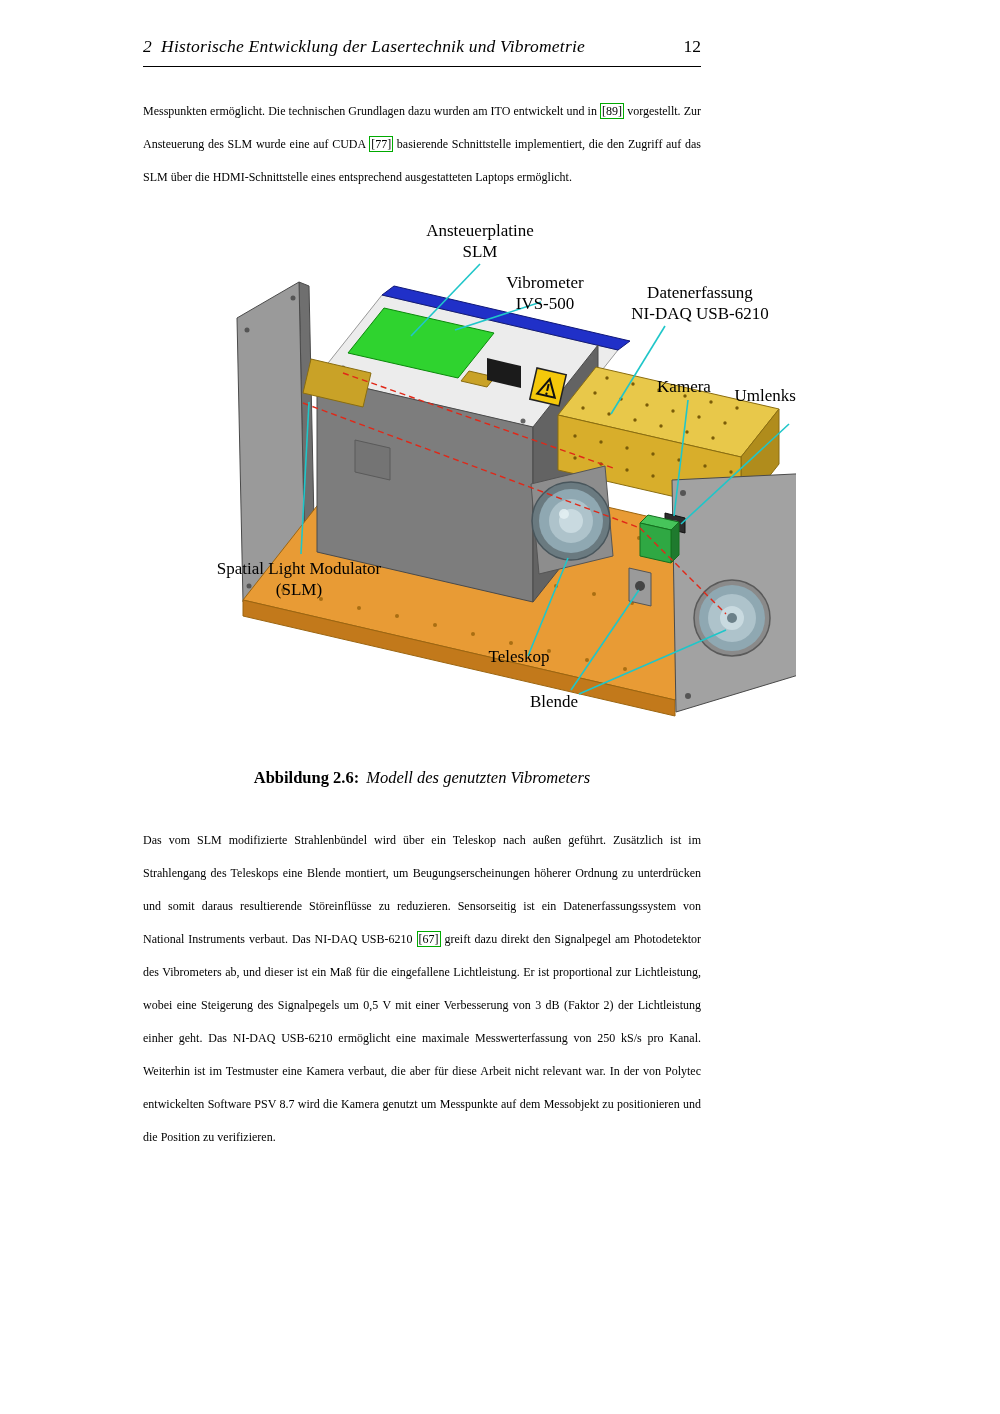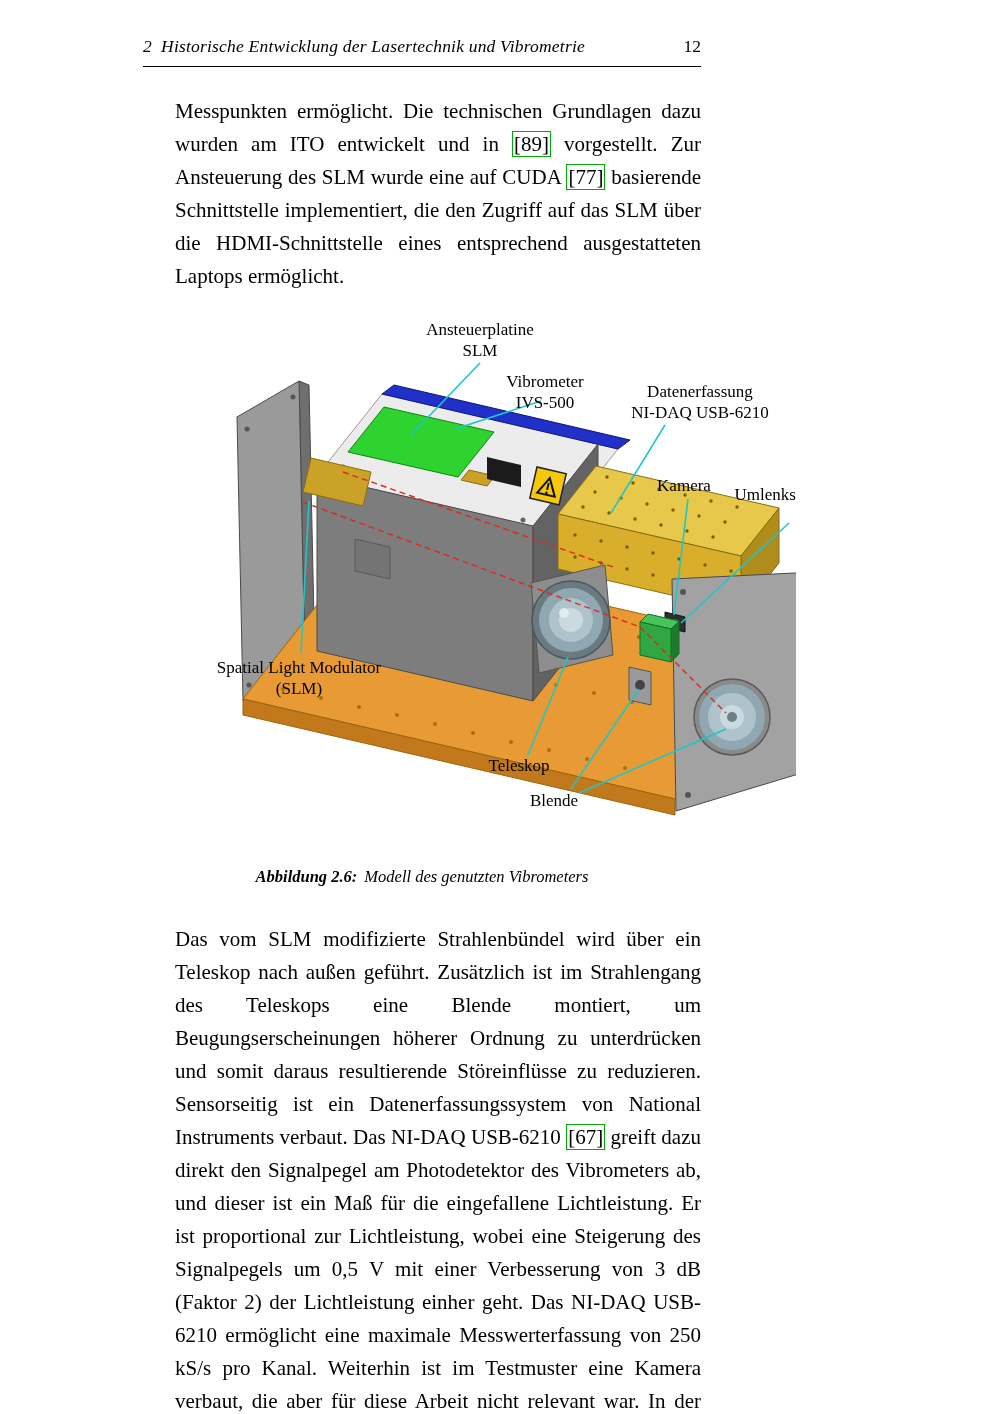--- a/index.html
+++ b/index.html
@@ -9,38 +9,38 @@
     font-family:"Liberation Serif", serif; color:#000;
     padding:36px 95px 0 143px; overflow:hidden;
   }
   .running-head {
     display:flex; justify-content:space-between; align-items:baseline;
     font-size:17.5px; border-bottom:1.2px solid #000; padding-bottom:9px;
   }
   .head-title { font-style:italic; letter-spacing:0.2px; }
   .head-page { font-style:normal; }
   .body-text {
-    font-size:21px; line-height:33px; text-align:justify;
-    hyphens:auto;margin-left:32px; -webkit-hyphens:auto;
+    font-size:12px; line-height:33px; text-align:justify;
+    hyphens:auto; -webkit-hyphens:auto;
   }
   .p1 { margin-top:28px; }
   .p2 { margin-top:36px; }
   .cite {
     color:#000; text-decoration:none; border:1px solid #00AA00;
     padding:0 1px; cursor:pointer;
   }
   .model-figure { margin-top:24px; }
   .fig-canvas { position:relative; width:762px; height:520px; }
   .fig-canvas svg { position:absolute; left:0; top:0; }
   .fig-label {
     position:absolute; transform:translateX(-50%);
     font-size:17px; line-height:21px; text-align:center; white-space:nowrap;
   }
   figcaption { text-align:center; font-size:16.5px; margin-top:30px; }
-  .cap-label { font-weight:bold; font-style:italic; margin-right:7px; }
+  .cap-label { font-weight:bold; margin-right:7px; }
   .cap-text { font-style:italic; }
 </style>
 </head>
 <body>
 
 <div class="page">
 
   <header class="running-head">
     <span class="head-title">2&nbsp;&nbsp;Historische Entwicklung der Lasertechnik und Vibrometrie</span>
     <span class="head-page">12</span>
@@ -240,21 +240,21 @@
       <div class="fig-label" style="left:541px; top:158px;">
         <div>Kamera</div>
       </div>
       <div class="fig-label" style="left:643px; top:167px;">
         <div>Umlenkspiegel</div>
       </div>
       <div class="fig-label" style="left:156px; top:340px;">
         <div>Spatial Light Modulator</div>
         <div>(SLM)</div>
       </div>
-      <div class="fig-label" style="left:376px; top:438px;">
+      <div class="fig-label" style="left:376px; top:428px;">
         <div>Teleskop</div>
       </div>
       <div class="fig-label" style="left:411px; top:473px;">
         <div>Blende</div>
       </div>
     </div>
 
     <figcaption>
       <span class="cap-label">Abbildung 2.6:</span><span class="cap-text">Modell des genutzten Vibrometers</span>
     </figcaption>

